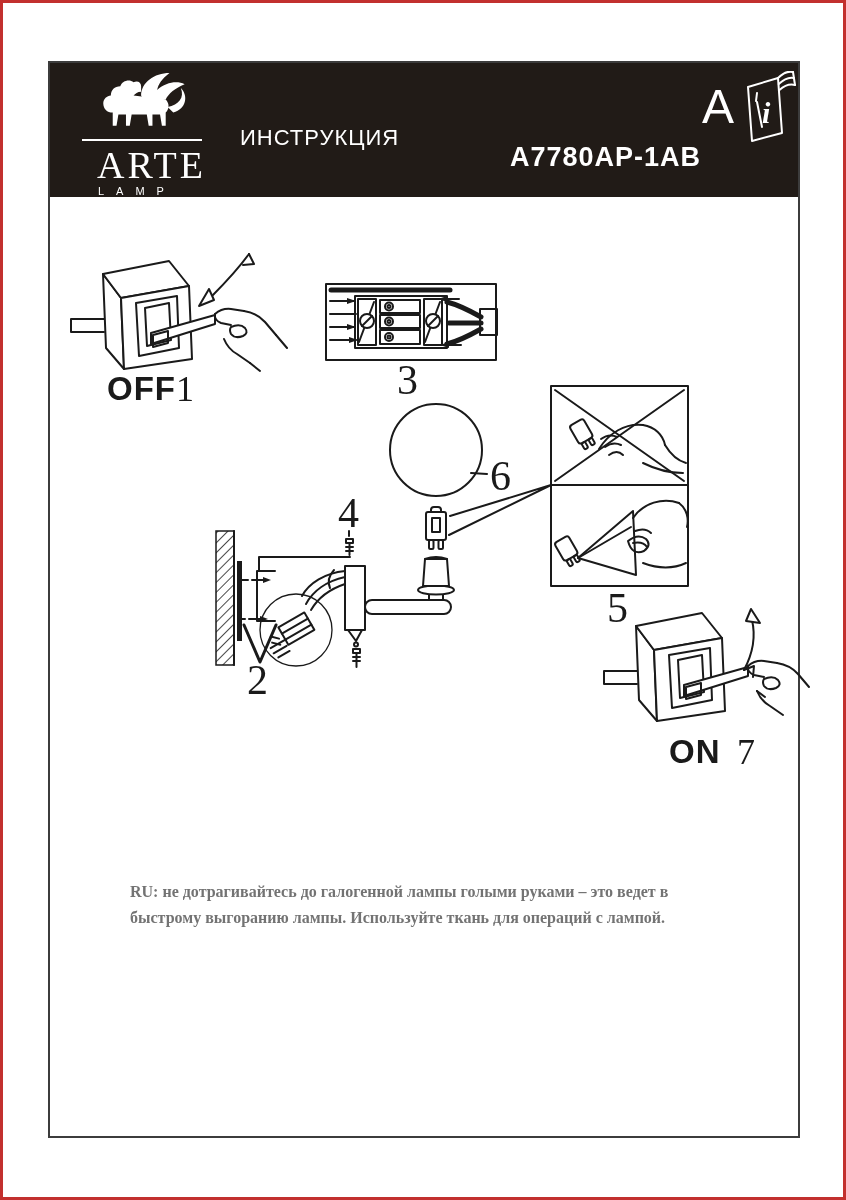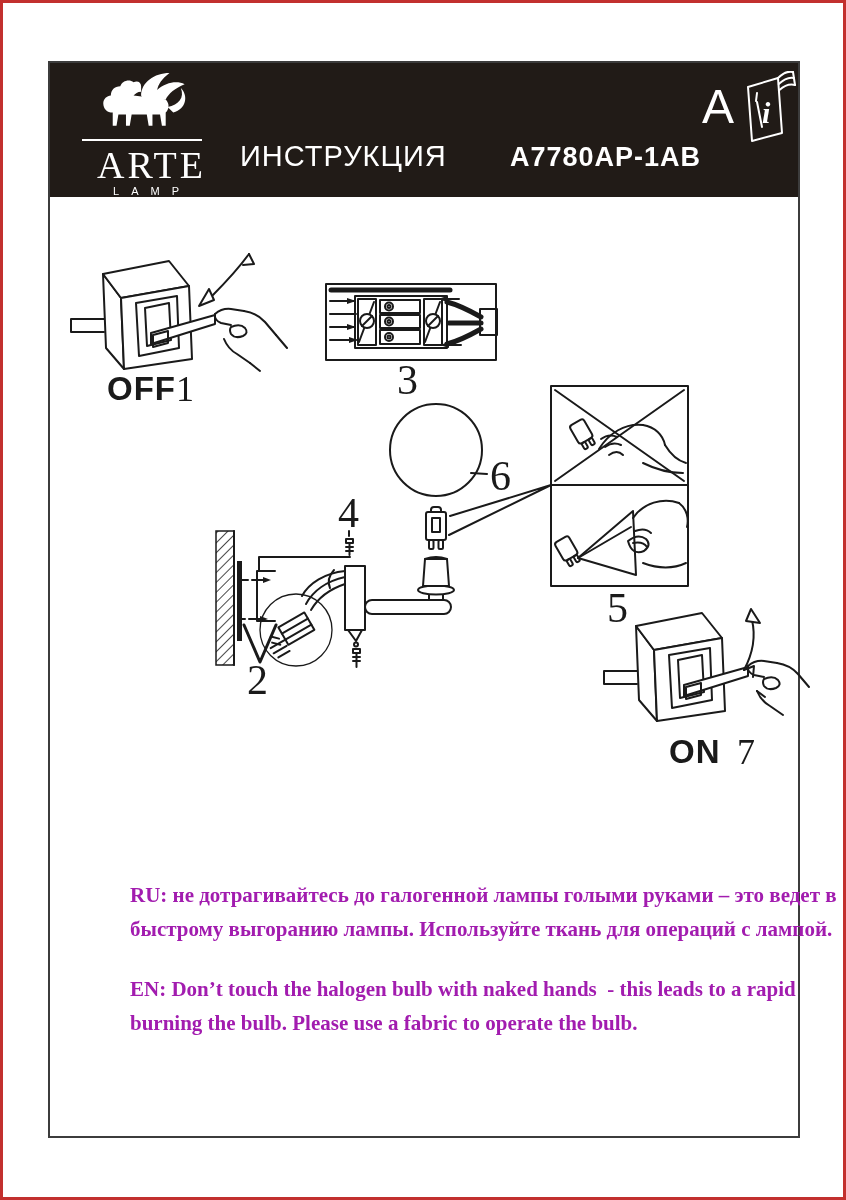--- a/index.html
+++ b/index.html
@@ -18,28 +18,28 @@
     background:#211b17;color:#ffffff;
   }
   .logo{position:absolute;left:30px;top:6px;width:126px;height:126px;}
   .logo svg{position:absolute;left:4px;top:2px;}
   .logo-rule{position:absolute;left:2px;top:70px;width:120px;height:0;border-top:2px solid #ffffff;}
   .brand-name{
     position:absolute;left:0px;top:74px;width:126px;text-align:right;
     font-family:"Liberation Serif",serif;font-size:38px;letter-spacing:3px;
   }
   .brand-sub{
-    position:absolute;left:6px;top:116px;width:120px;text-align:center;
+    position:absolute;left:6px;top:116px;width:120px;text-align:left;
     font-size:11px;letter-spacing:12px;text-indent:12px;
   }
   .title-en{
     position:absolute;left:190px;top:26px;font-size:29px;letter-spacing:1px;word-spacing:12px;
   }
   .title-ru{
-    position:absolute;left:190px;top:77px;font-size:29px;letter-spacing:1px;
+    position:absolute;left:190px;top:62px;font-size:22px;letter-spacing:1px;
   }
   .model{
     position:absolute;left:460px;top:79px;font-size:27px;font-weight:bold;letter-spacing:1px;text-align:center;
   }
   .section-letter{
     position:absolute;left:652px;top:16px;font-size:48px;font-weight:400;
   }
   .booklet{position:absolute;left:690px;top:8px;width:56px;height:76px;}
   
   .art{position:absolute;left:0;top:0;pointer-events:none;}
@@ -48,22 +48,22 @@
   .art .thick{fill:none;stroke:#1a1a1a;stroke-width:5;stroke-linecap:round;}
   .art .wf{fill:#ffffff;stroke:#1a1a1a;stroke-width:2;stroke-linejoin:round;}
   .art .bf{fill:#1a1a1a;stroke:none;}
   .art text{fill:#1a1a1a;stroke:none;}
   .num{font-family:"Liberation Serif",serif;font-size:42px;}
   .numsm{font-family:"Liberation Serif",serif;font-size:36px;}
   .switch-label{font-family:"Liberation Sans",sans-serif;font-size:33px;font-weight:bold;letter-spacing:1px;}
   
   .notes{
     position:absolute;left:80px;top:816px;width:712px;
-    font-family:"Liberation Serif",serif;font-weight:bold;font-size:21px;
-    line-height:1.6;color:#a21caf;
+    font-family:"Liberation Serif",serif;font-weight:bold;font-size:16px;
+    line-height:1.6;color:#737373;
   }
   .notes p{margin:0;white-space:pre-wrap;}
   .notes p + p{margin-top:27px;}
 </style>
 </head>
 <body>
 
 <div class="page">
 
   <div class="frame">
@@ -100,22 +100,20 @@
           <path d="M55,14 L53,1"></path>
           <path d="M17,22 L16,30 M17,31 L22,56"></path>
         </g>
         <text x="22" y="52" font-family="Liberation Serif, serif" font-style="italic" font-weight="bold" font-size="30" fill="#ffffff">i</text>
       </svg>
     </div>
 
     <div class="notes">
       <p>RU: не дотрагивайтесь до галогенной лампы голыми руками – это ведет в
 быстрому выгоранию лампы. Используйте ткань для операций с лампой.</p>
-      <p>EN: Don’t touch the halogen bulb with naked hands  - this leads to a rapid
-burning the bulb. Please use a fabric to operate the bulb.</p>
     </div>
   </div>
 
   <svg class="art" width="846" height="1200" viewBox="0 0 846 1200">
     <defs>
       <pattern id="hatch" patternUnits="userSpaceOnUse" width="7" height="7" patternTransform="rotate(45)">
         <line x1="0" y1="0" x2="0" y2="7" stroke="#1a1a1a" stroke-width="1.6"></line>
       </pattern>
       <g id="wall-switch-core">
         <path class="ln" d="M68,316 h33 M68,329 h33 M68,316 v13"></path>

